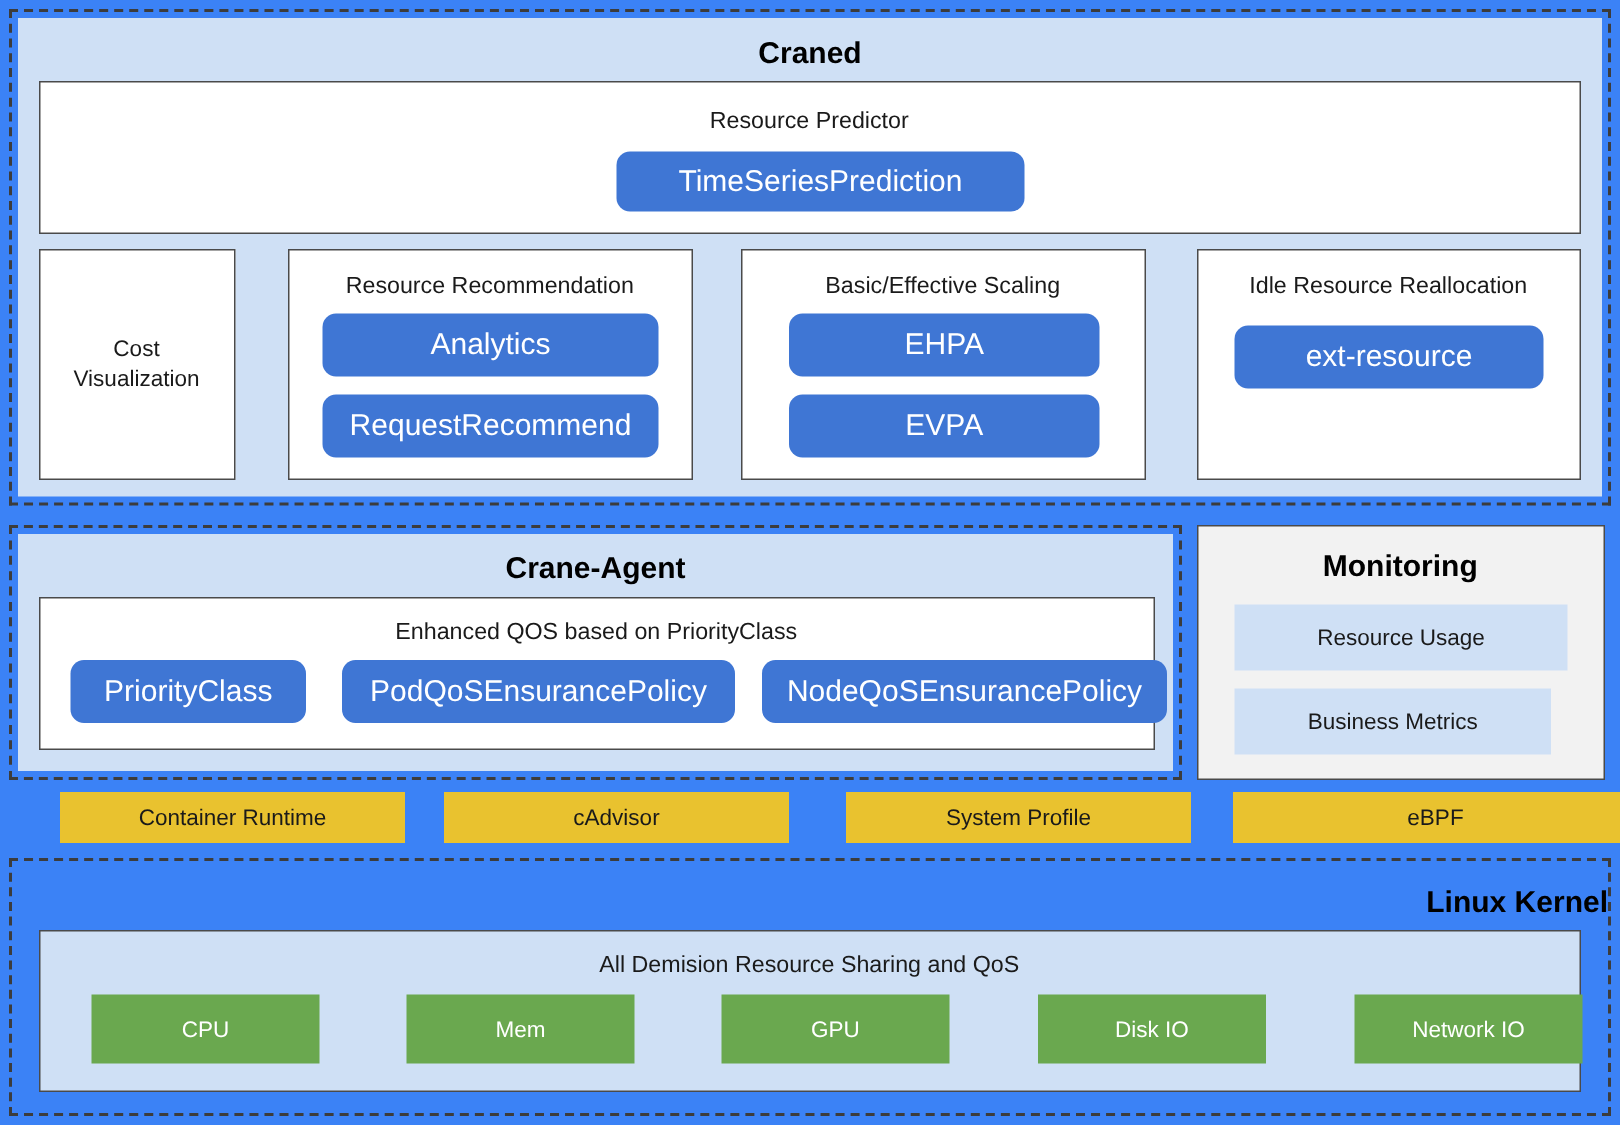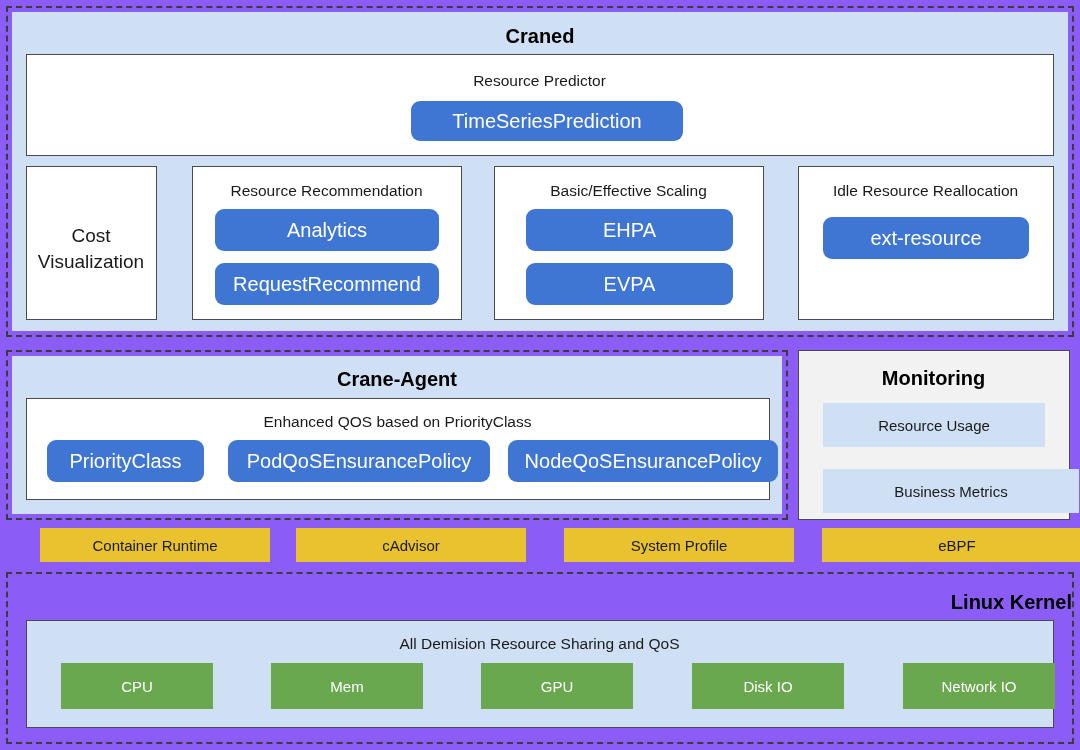--- a/index.html
+++ b/index.html
@@ -9,21 +9,21 @@
     background: #ffffff;
   }
   body {
     font-family: "Liberation Sans", sans-serif;
     color: #1a1a1a;
   }
   #canvas {
     position: relative;
     width: 1080px;
     height: 750px;
-    background: #8b5cf6;
+    background: #3b82f6;
     overflow: hidden;
   }
 
   
   .abs { position: absolute; box-sizing: border-box; }
 
   
   .group-dashed {
     border: 2px dashed #3c3c3c;
     background: transparent;
@@ -117,21 +117,21 @@
     <div class="abs panel-blue" style="left:4px; top:4px; width:1056px; height:319px;"></div>
 
     <div class="abs group-title" style="left:0px; top:18px; width:1064px;">Craned</div>
 
     <div class="abs card-white" style="left:18px; top:46px; width:1028px; height:102px;">
       <div class="abs card-title" style="left:0px; top:16px; width:1025px;">Resource Predictor</div>
       <div class="abs chip chip-blue" style="left:384px; top:46px; width:272px; height:40px;">TimeSeriesPrediction</div>
     </div>
 
     <div class="abs card-white" style="left:18px; top:158px; width:131px; height:154px;">
-      <div class="abs" style="left:0px; top:56px; width:128px; text-align:center; font-size:19px; line-height:1.35; color:#1a1a1a;">
+      <div class="abs" style="left:0px; top:56px; width:128px; text-align:center; font-size:15px; line-height:1.35; color:#1a1a1a;">
         <div>Cost</div>
         <div>Visualization</div>
       </div>
     </div>
 
     <div class="abs card-white" style="left:184px; top:158px; width:270px; height:154px;">
       <div class="abs card-title" style="left:0px; top:14px; width:267px;">Resource Recommendation</div>
       <div class="abs chip chip-blue" style="left:22px; top:42px; width:224px; height:42px;">Analytics</div>
       <div class="abs chip chip-blue" style="left:22px; top:96px; width:224px; height:42px;">RequestRecommend</div>
     </div>
@@ -158,21 +158,21 @@
       <div class="abs card-title" style="left:0px; top:13px; width:741px;">Enhanced QOS based on PriorityClass</div>
       <div class="abs chip chip-blue" style="left:20px; top:41px; width:157px; height:42px;">PriorityClass</div>
       <div class="abs chip chip-blue" style="left:201px; top:41px; width:262px; height:42px;">PodQoSEnsurancePolicy</div>
       <div class="abs chip chip-blue" style="left:481px; top:41px; width:270px; height:42px;">NodeQoSEnsurancePolicy</div>
     </div>
   </div>
 
   <div class="abs card-gray" style="left:798px; top:350px; width:272px; height:170px;">
     <div class="abs group-title" style="left:0px; top:17px; width:269px;">Monitoring</div>
     <div class="abs box box-lblue-chip" style="left:24px; top:52px; width:222px; height:44px;">Resource Usage</div>
-    <div class="abs box box-lblue-chip" style="left:24px; top:108px; width:256px; height:44px;margin-top:10px;">Business Metrics</div>
+    <div class="abs box box-lblue-chip" style="left:24px; top:108px; width:211px; height:44px;">Business Metrics</div>
   </div>
 
   <div class="abs" style="left:0px; top:528px; width:1080px; height:34px;">
     <div class="abs box box-yellow" style="left:40px; top:0px; width:230px; height:34px;">Container Runtime</div>
     <div class="abs box box-yellow" style="left:296px; top:0px; width:230px; height:34px;">cAdvisor</div>
     <div class="abs box box-yellow" style="left:564px; top:0px; width:230px; height:34px;">System Profile</div>
     <div class="abs box box-yellow" style="left:822px; top:0px; width:270px; height:34px;">eBPF</div>
   </div>
 
   <div class="abs group-dashed" style="left:6px; top:572px; width:1068px; height:172px;">

